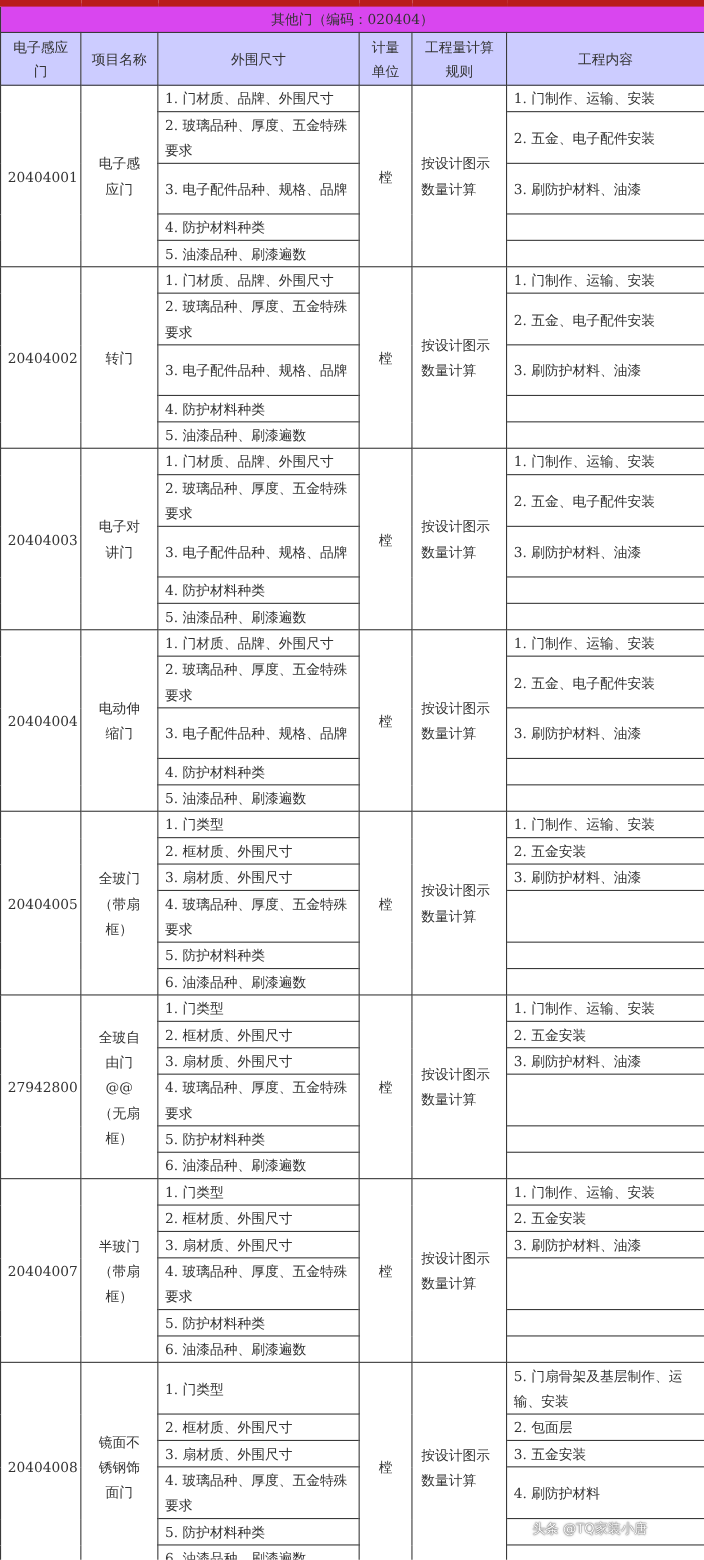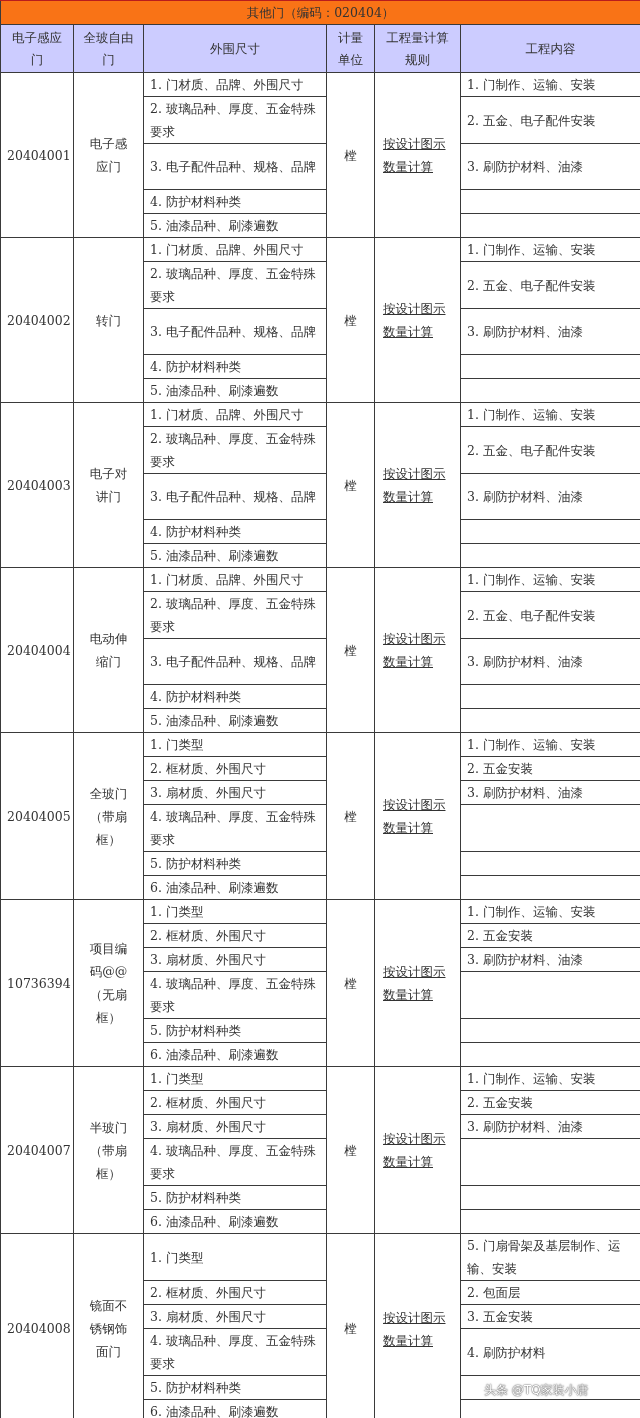--- a/index.html
+++ b/index.html
@@ -1,23 +1,23 @@
 <!DOCTYPE html>
 <html><head>
 <meta charset="utf-8">
 <style>
   html, body { margin: 0; padding: 0; background: #ffffff; }
   body { width: 640px; height: 1418px; overflow: hidden; font-family: "DejaVu Serif", "Liberation Serif", serif; color: #333; }
   table { border-collapse: collapse; width: 640px; table-layout: fixed; font-size: 12.5px; }
   td, th { border: 1px solid #3a3a3a; padding: 0 6px; vertical-align: middle; line-height: 23px; font-weight: normal; }
-  .title-cell { height: 21px; text-align: center; font-size: 12.5px; background: #f97316; border-top: 1px solid #b91c1c; }
+  .title-cell { height: 21px; text-align: center; font-size: 12.5px; background: #d946ef; border-top: 6px solid #b91c1c; }
   th { background: #ccccff; text-align: center; height: 47px; line-height: 22px; color: #333; }
   .c-code, .c-name, .c-unit { text-align: center; }
   .c-name { padding: 0 10px; line-height: 23px; }
-  .c-rule { padding: 16px 8px; line-height: 23px; text-decoration: underline; }
+  .c-rule { padding: 16px 8px; line-height: 23px; }
   .r1 { height: 22px; }
   .r2 { height: 46px; }
   .watermark { position: absolute; left: 484px; top: 1382px; font-family: "DejaVu Sans", "Liberation Sans", sans-serif; font-size: 12px; color: #ffffff; text-shadow: 0 0 2px #555, 0 0 1px #333; letter-spacing: 0px; }
 </style>
 </head>
 <body>
 
 <table>
   <colgroup>
     <col style="width:73px">
@@ -26,21 +26,21 @@
     <col style="width:48px">
     <col style="width:86px">
     <col style="width:180px">
   </colgroup>
   <thead>
     <tr>
       <td colspan="6" class="title-cell">其他门（编码：020404）</td>
     </tr>
     <tr>
       <th>电子感应门</th>
-      <th>全玻自由门</th>
+      <th>项目名称</th>
       <th>外围尺寸</th>
       <th><span>计量</span><br><span>单位</span></th>
       <th><span>工程量计算</span><br><span>规则</span></th>
       <th>工程内容</th>
     </tr>
   </thead>
   <tbody id="tbody">
       <tr class="r1">
         <td class="c-code" rowspan="5">20404001</td>
         <td class="c-name" rowspan="5">电子感应门</td>
@@ -159,22 +159,22 @@
       </tr>
       <tr class="r1">
         <td class="c-feat">5. 防护材料种类</td>
         <td class="c-content"></td>
       </tr>
       <tr class="r1">
         <td class="c-feat">6. 油漆品种、刷漆遍数</td>
         <td class="c-content"></td>
       </tr>
       <tr class="r1">
-        <td class="c-code" rowspan="6">10736394</td>
-        <td class="c-name" rowspan="6">项目编码@@（无扇框）</td>
+        <td class="c-code" rowspan="6">27942800</td>
+        <td class="c-name" rowspan="6">全玻自由门@@（无扇框）</td>
         <td class="c-feat">1. 门类型</td>
         <td class="c-unit" rowspan="6">樘</td>
         <td class="c-rule" rowspan="6">按设计图示数量计算</td>
         <td class="c-content">1. 门制作、运输、安装</td>
       </tr>
       <tr class="r1">
         <td class="c-feat">2. 框材质、外围尺寸</td>
         <td class="c-content">2. 五金安装</td>
       </tr>
       <tr class="r1">

